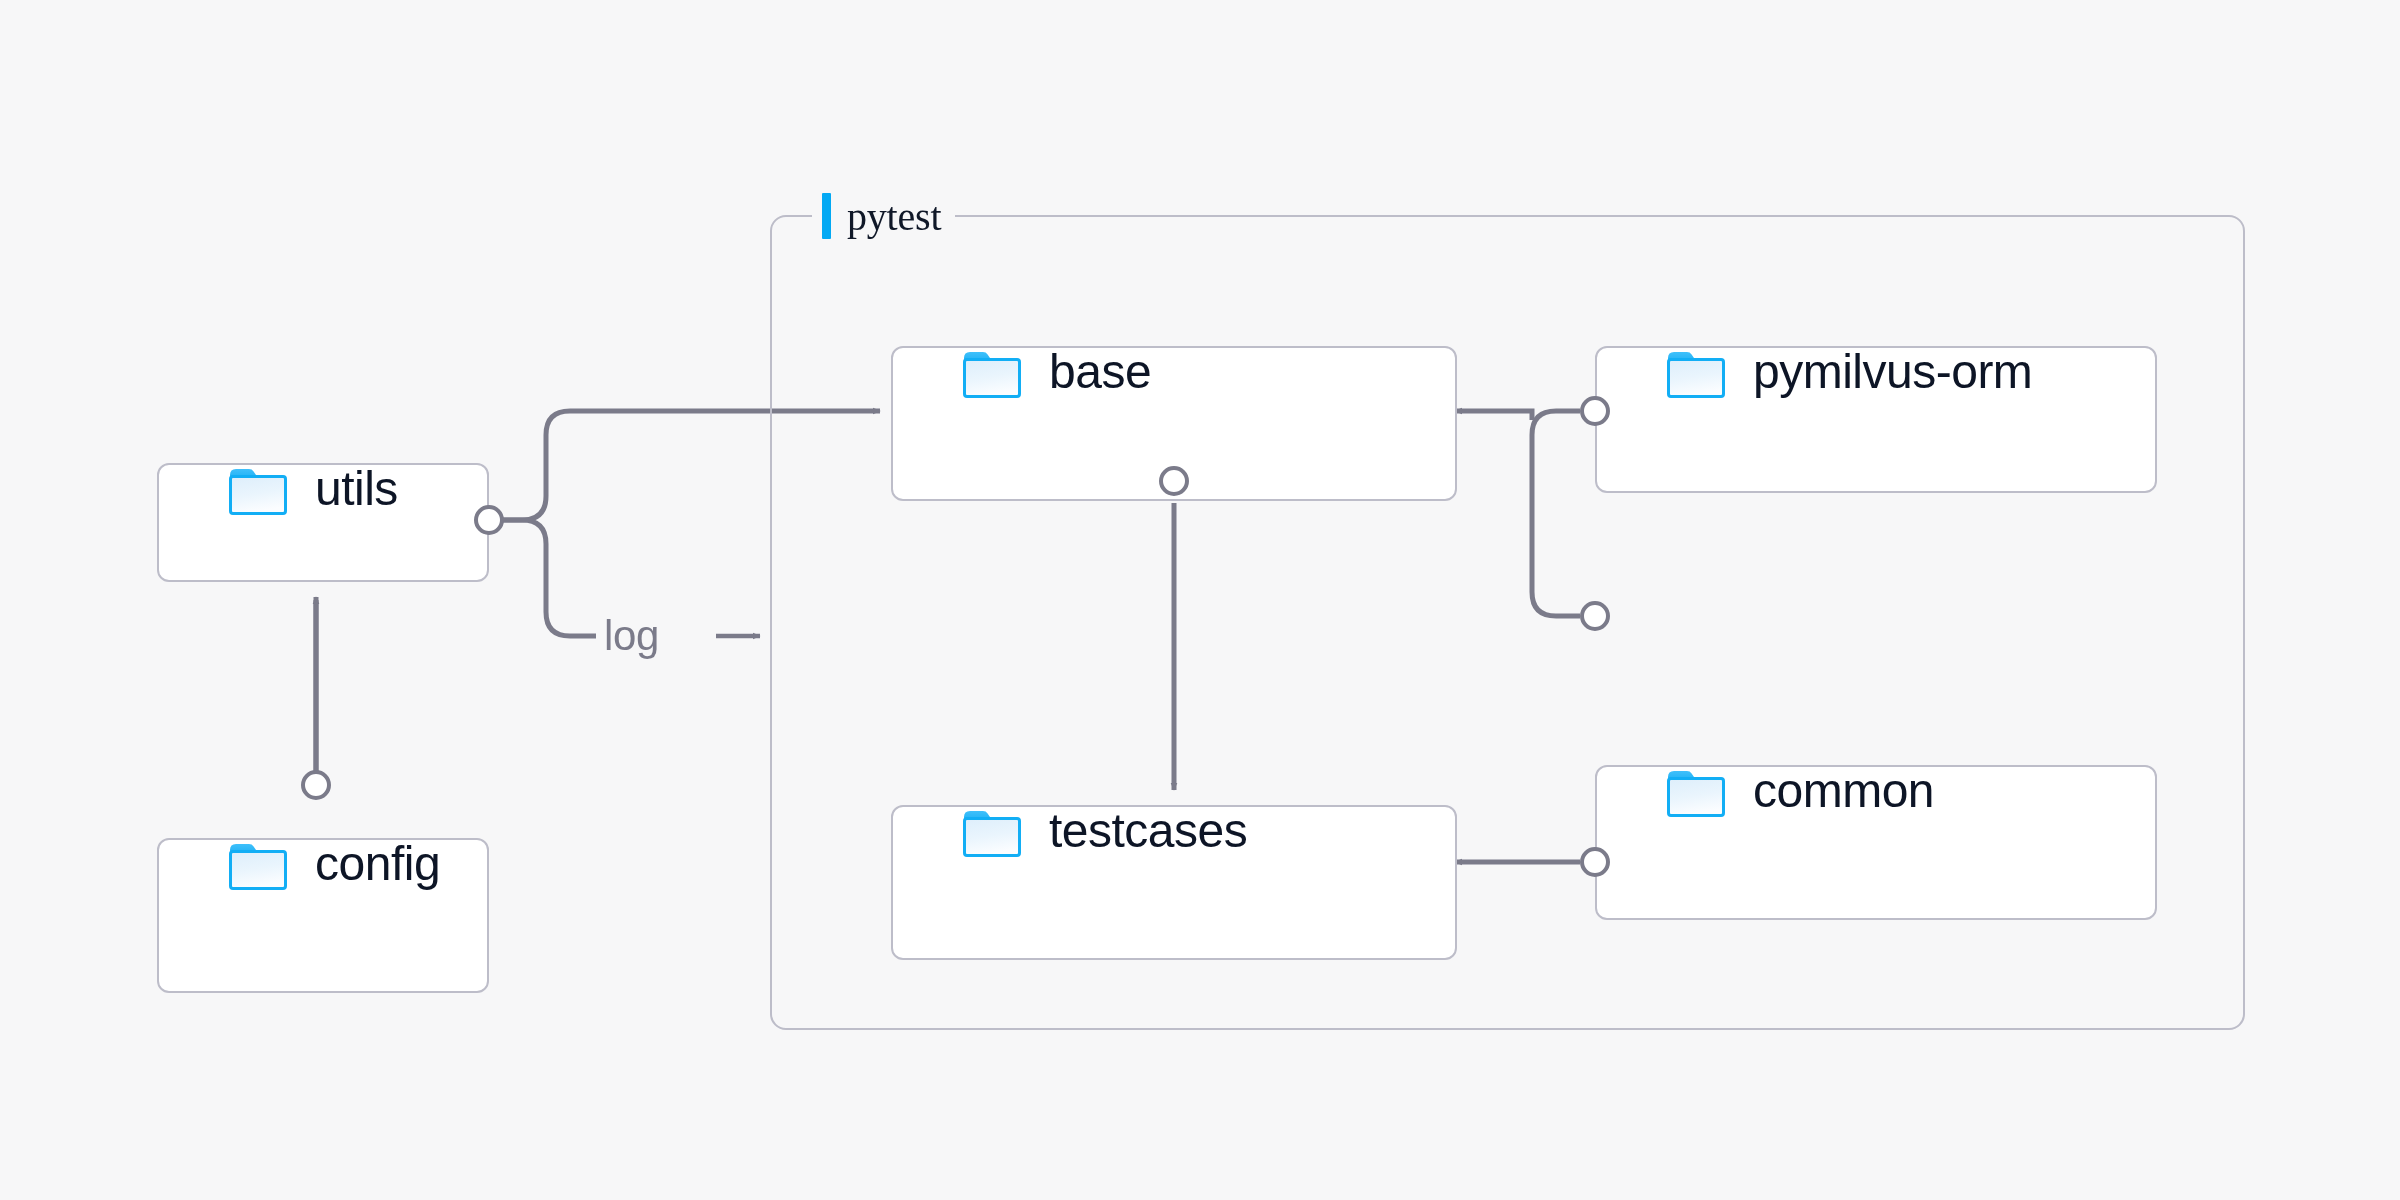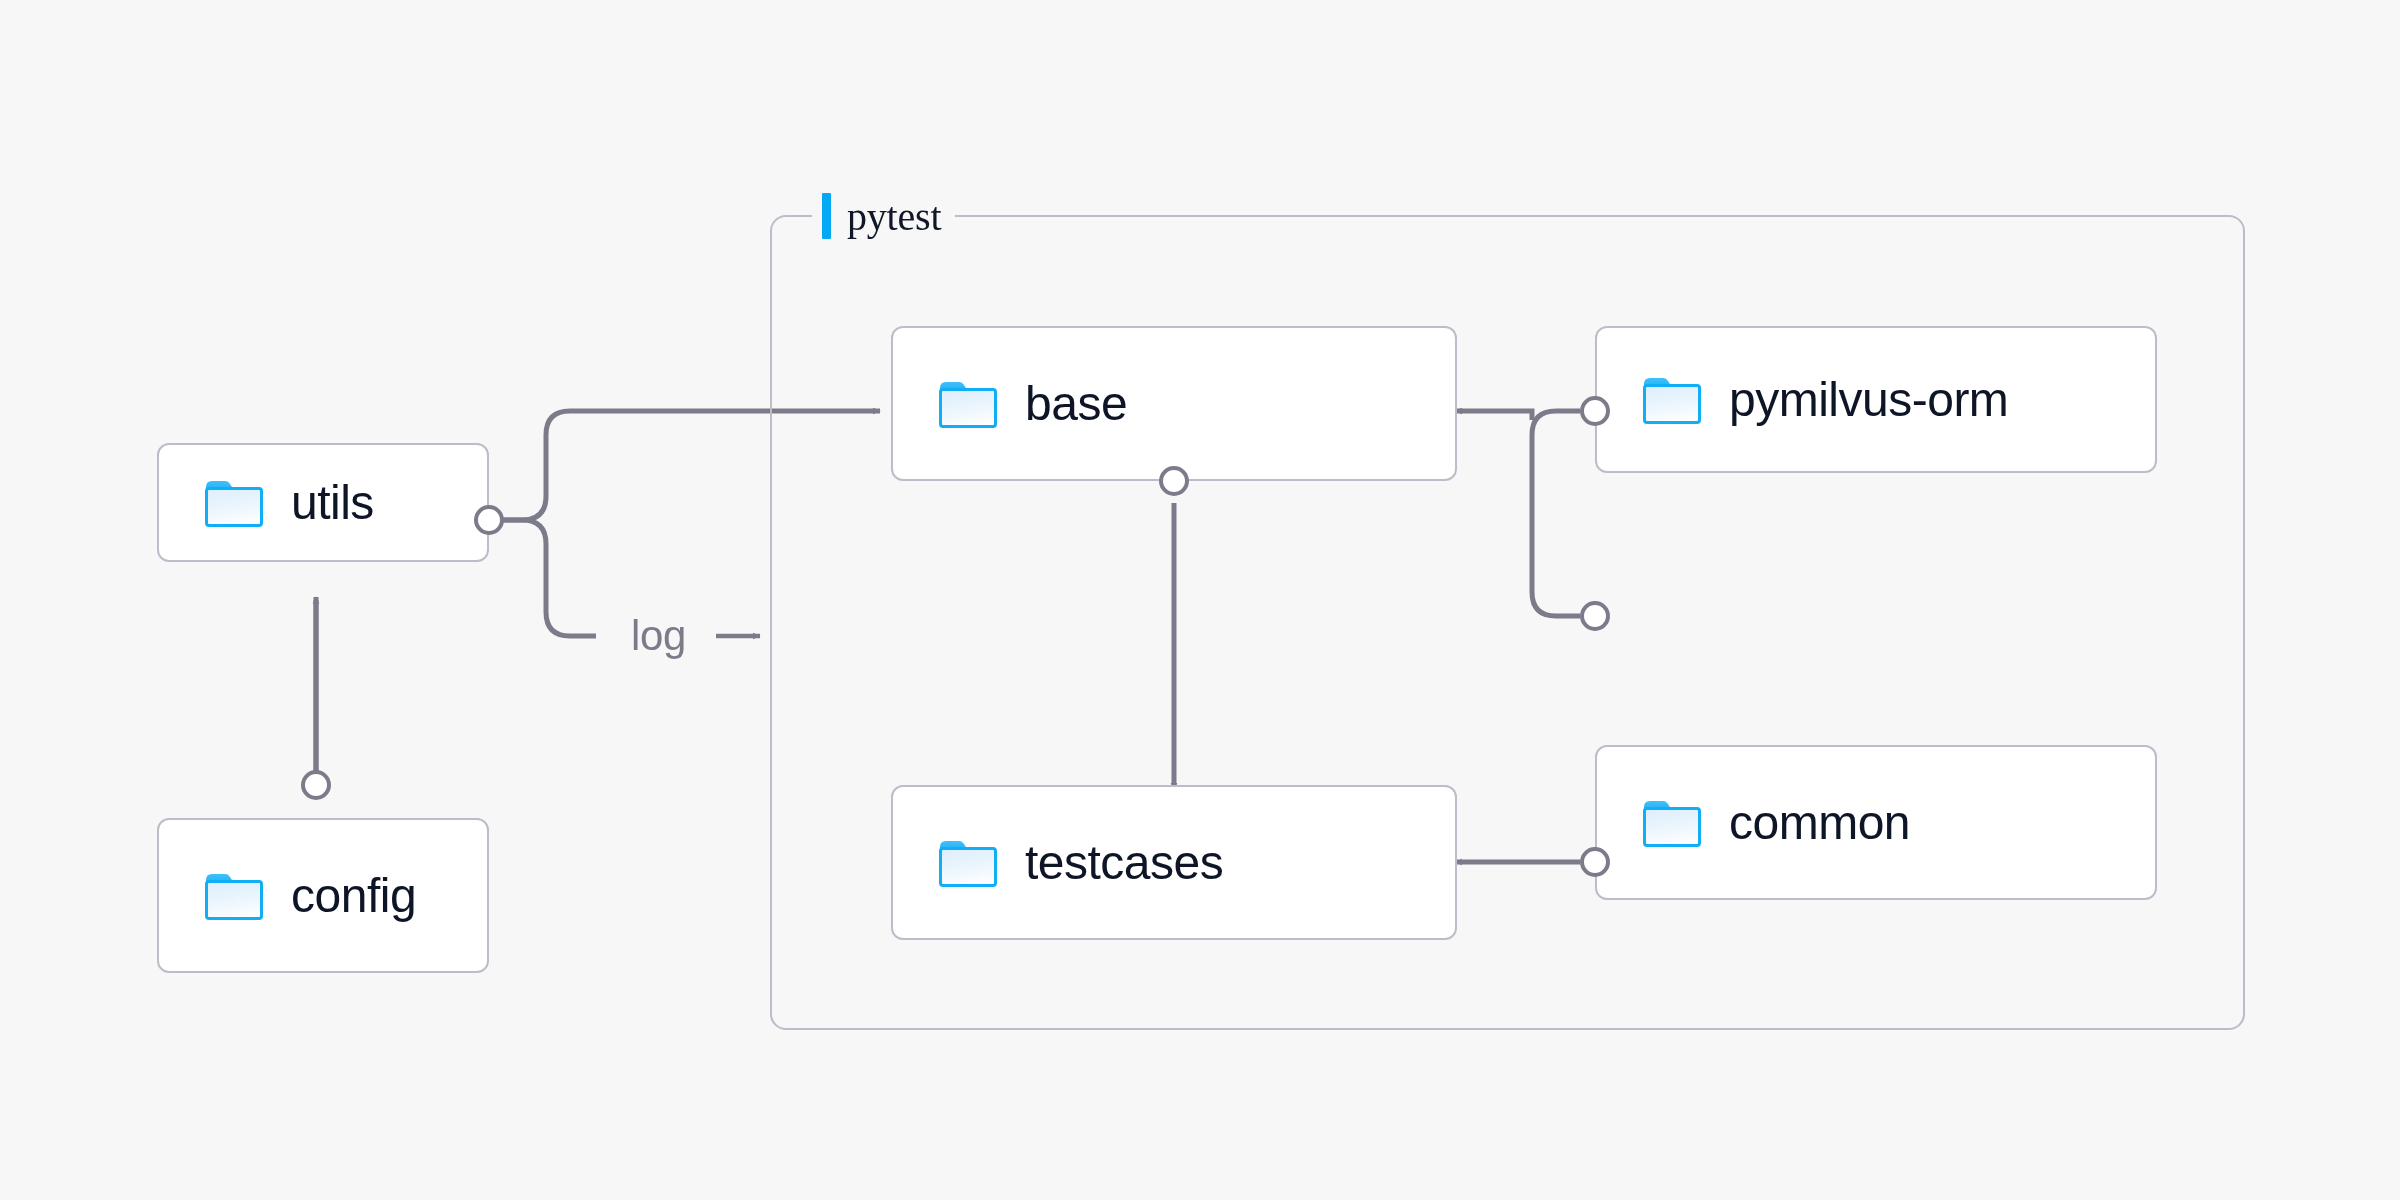--- a/index.html
+++ b/index.html
@@ -58,23 +58,23 @@
   }
 
   
   .node {
     position: absolute;
     box-sizing: border-box;
     background: #ffffff;
     border: 2px solid #bdbdc9;
     border-radius: 12px;
     display: flex;
-    align-items: center;
-    padding-left: 44px;
+    padding-left: 68px;
     gap: 26px;
+    margin-top: 20px;
   }
   .node .label {
     font-size: 48px;
     color: #0d1526;
     letter-spacing: -0.5px;
     line-height: 1;
     white-space: nowrap;
   }
 
   
@@ -97,21 +97,20 @@
     box-sizing: border-box;
   }
 
   
   .edge-label {
     position: absolute;
     font-size: 42px;
     color: #7b7b8a;
     letter-spacing: -0.3px;
     white-space: nowrap;
-    margin-left: 27px;
   }
 </style>
 </head>
 <body>
 
 <div id="canvas">
 
   <svg id="wires" viewBox="0 0 2400 1200" width="2400" height="1200">
     <defs>
       <marker id="arrow" markerWidth="10" markerHeight="10" refX="7.2" refY="4" orient="auto" markerUnits="userSpaceOnUse">

